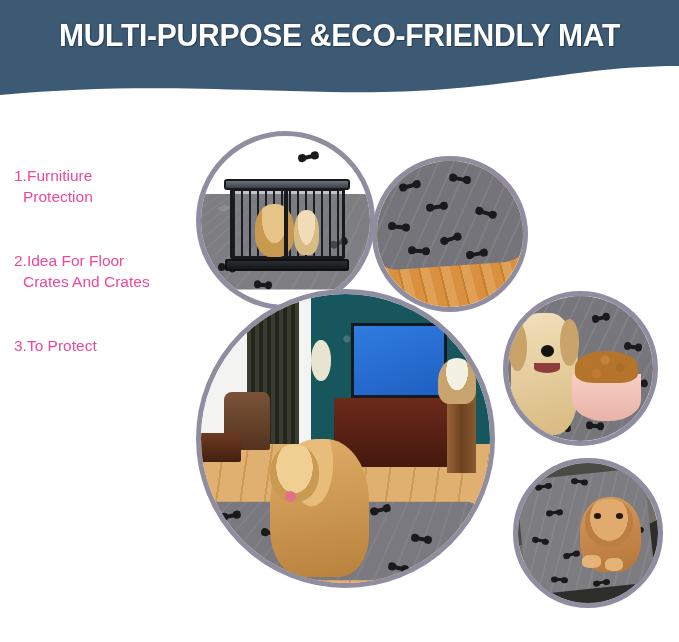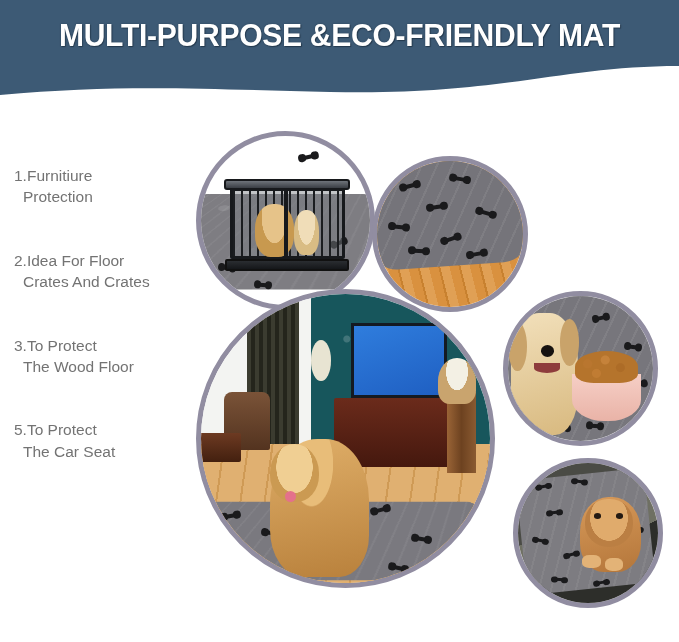--- a/index.html
+++ b/index.html
@@ -30,21 +30,21 @@
     text-shadow:1px 1px 1px rgba(20,35,50,0.55), 0 0 2px rgba(20,35,50,0.35);
     white-space:nowrap;
     font-family:"Liberation Sans", sans-serif;
   }
 
   
   .features {
     position:absolute; left:14px; top:165px; width:186px;
   }
   .feature {
-    color:#737373;
+    color:#ec4899;
     font-size:15.5px;
     line-height:1.38;
     margin-bottom:42px;
     font-family:"Liberation Sans", sans-serif;
   }
   .feature .l2 { display:block; padding-left:9px; }
 
   
   .bubble {
     position:absolute;
@@ -317,25 +317,20 @@
   <div class="feature">
     <span>1.</span><span>Furnitiure</span>
     <span class="l2">Protection</span>
   </div>
   <div class="feature">
     <span>2.</span><span>Idea For Floor</span>
     <span class="l2">Crates And Crates</span>
   </div>
   <div class="feature">
     <span>3.</span><span>To Protect</span>
-    <span class="l2">The Wood Floor</span>
-  </div>
-  <div class="feature">
-    <span>5.</span><span>To Protect</span>
-    <span class="l2">The Car Seat</span>
   </div>
 </div>
 
 <div class="bubble" id="b1">
   <div class="scene">
     <div class="mat floor-mat"></div>
     <div class="bones">
       <div class="bone" style="left:60%;top:11%;width:13px;height:4px;transform:rotate(-12deg);"></div>
       <div class="bone" style="left:12%;top:77%;width:12px;height:4px;transform:rotate(8deg);"></div>
       <div class="bone" style="left:78%;top:62%;width:12px;height:4px;transform:rotate(-20deg);"></div>

